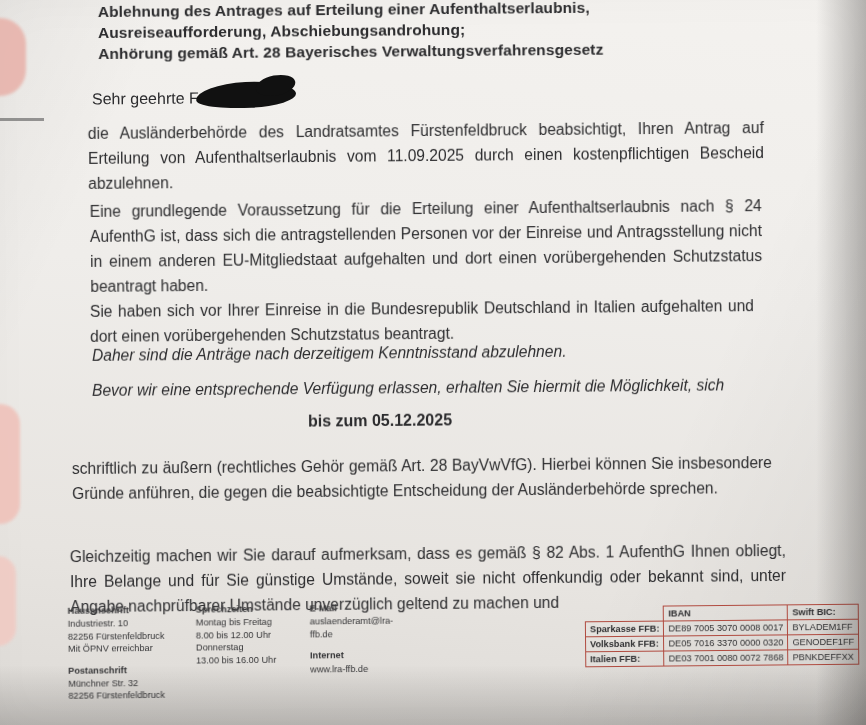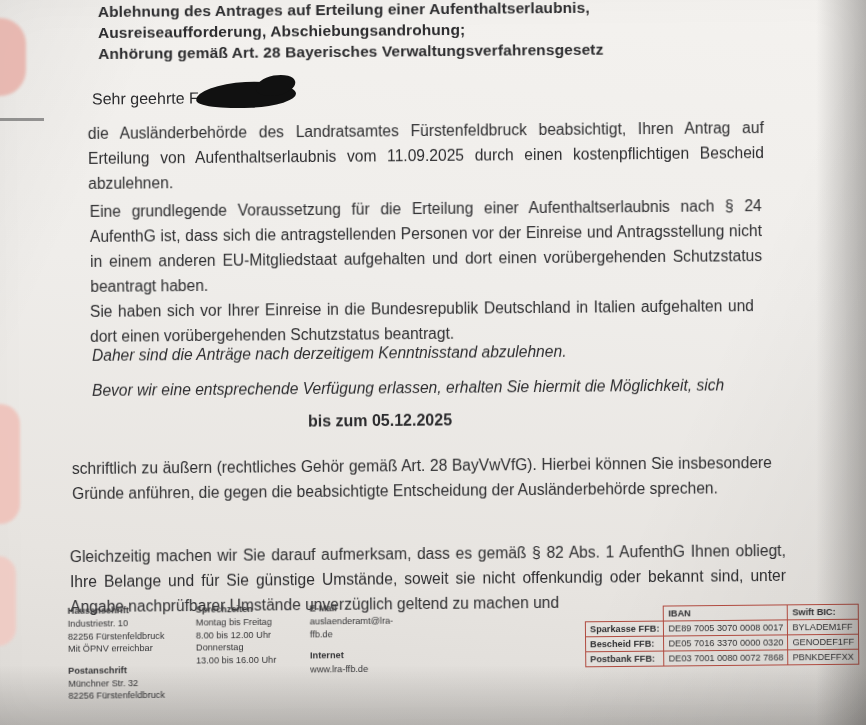--- a/index.html
+++ b/index.html
@@ -239,26 +239,26 @@
         <td class="nob"></td>
         <th>IBAN</th>
         <th>Swift BIC:</th>
       </tr>
       <tr>
         <td class="lbl">Sparkasse FFB:</td>
         <td>DE89 7005 3070 0008 0017</td>
         <td>BYLADEM1FF</td>
       </tr>
       <tr>
-        <td class="lbl">Bescheid FFB:</td>
+        <td class="lbl">Volksbank FFB:</td>
         <td>DE05 7016 3370 0000 0320</td>
         <td>GENODEF1FF</td>
       </tr>
       <tr>
-        <td class="lbl">Postbank FFB:</td>
+        <td class="lbl">Italien FFB:</td>
         <td>DE03 7001 0080 0072 7868</td>
         <td>PBNKDEFFXX</td>
       </tr>
     </tbody>
       </table>
 
   </div>
 
   <div class="shadow-right"></div>
   <div class="shadow-bottom"></div>

